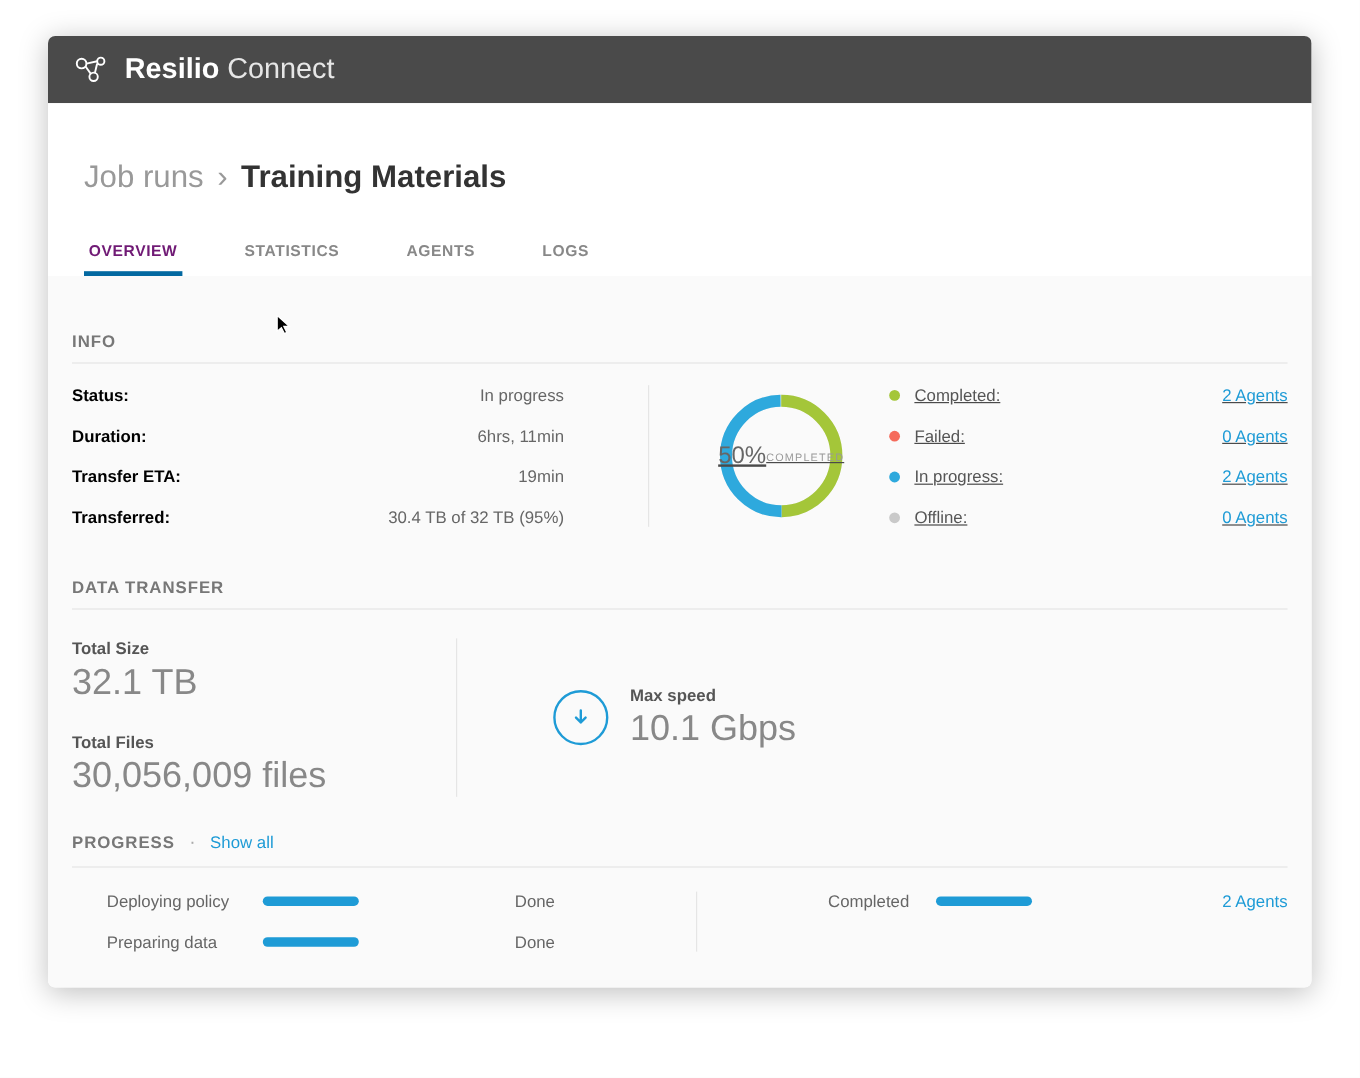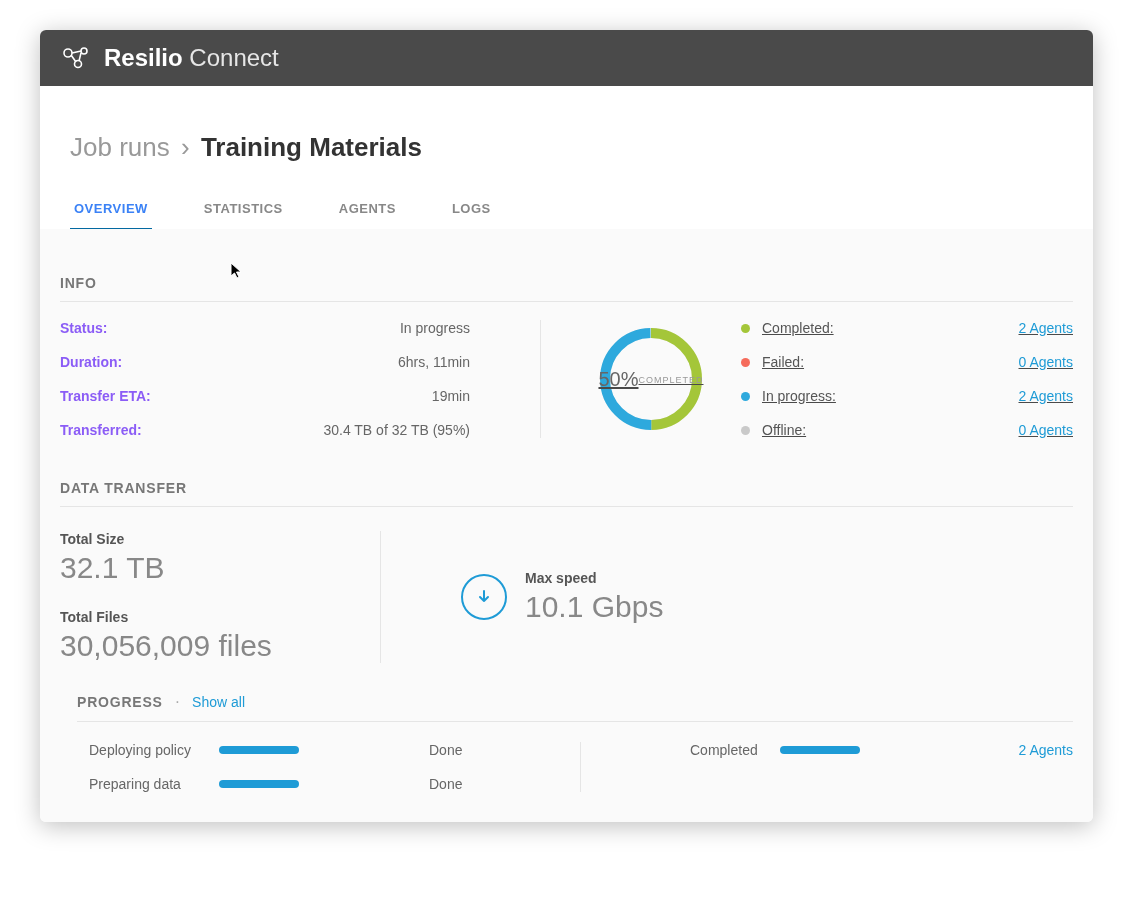--- a/index.html
+++ b/index.html
@@ -49,22 +49,22 @@
   .tab {
     font-size: 13px;
     letter-spacing: 0.5px;
     color: #888;
     padding: 10px 4px;
     cursor: pointer;
     border-bottom: 3px solid transparent;
     font-weight: 600;
   }
   .tab.active {
-    color: #3b82f6;
-    border-bottom: 1px solid #0369a1;
+    color: #701a75;
+    border-bottom: 4px solid #0369a1;
   }
   .section-title {
     font-size: 14px;
     letter-spacing: 0.8px;
     color: #777;
     font-weight: 600;
     padding: 22px 0 10px;
     border-bottom: 1px solid #e5e5e5;
   }
   .info-grid {
@@ -77,21 +77,21 @@
     display: flex;
     flex-direction: column;
     gap: 18px;
     padding-right: 30px;
   }
   .kv {
     display: flex;
     justify-content: space-between;
     font-size: 14px;
   }
-  .kv .k { color: #8b5cf6; font-weight: 600; }
+  .kv .k { color: #000000; font-weight: 600; }
   .kv .v { color: #666; }
   .divider-v {
     width: 1px;
     background: #e5e5e5;
     margin: 0 40px;
   }
   .info-center {
     flex: 0 0 140px;
     display: flex;
     align-items: center;
@@ -158,21 +158,20 @@
     border-radius: 50%; display: flex; align-items: center; justify-content: center;
     color: #1e9bd6;
   }
   .progress-header {
     display: flex;
     align-items: baseline;
     gap: 12px;
     border-bottom: 1px solid #e5e5e5;
     padding-bottom: 10px;
     padding-top: 30px;
-    margin-left: 17px;
   }
   .showall { color: #1e9bd6; font-size: 14px; cursor: pointer; }
   .dot-sep { color: #aaa; }
   .progress-grid {
     display: flex;
     margin-top: 20px;
     gap: 0;
   }
   .prog-left { flex: 0 0 480px; display: flex; flex-direction: column; gap: 18px; padding-right: 30px;}
   .prog-row { display: flex; align-items: center; font-size: 14px; color: #666; margin-left: 29px; }

